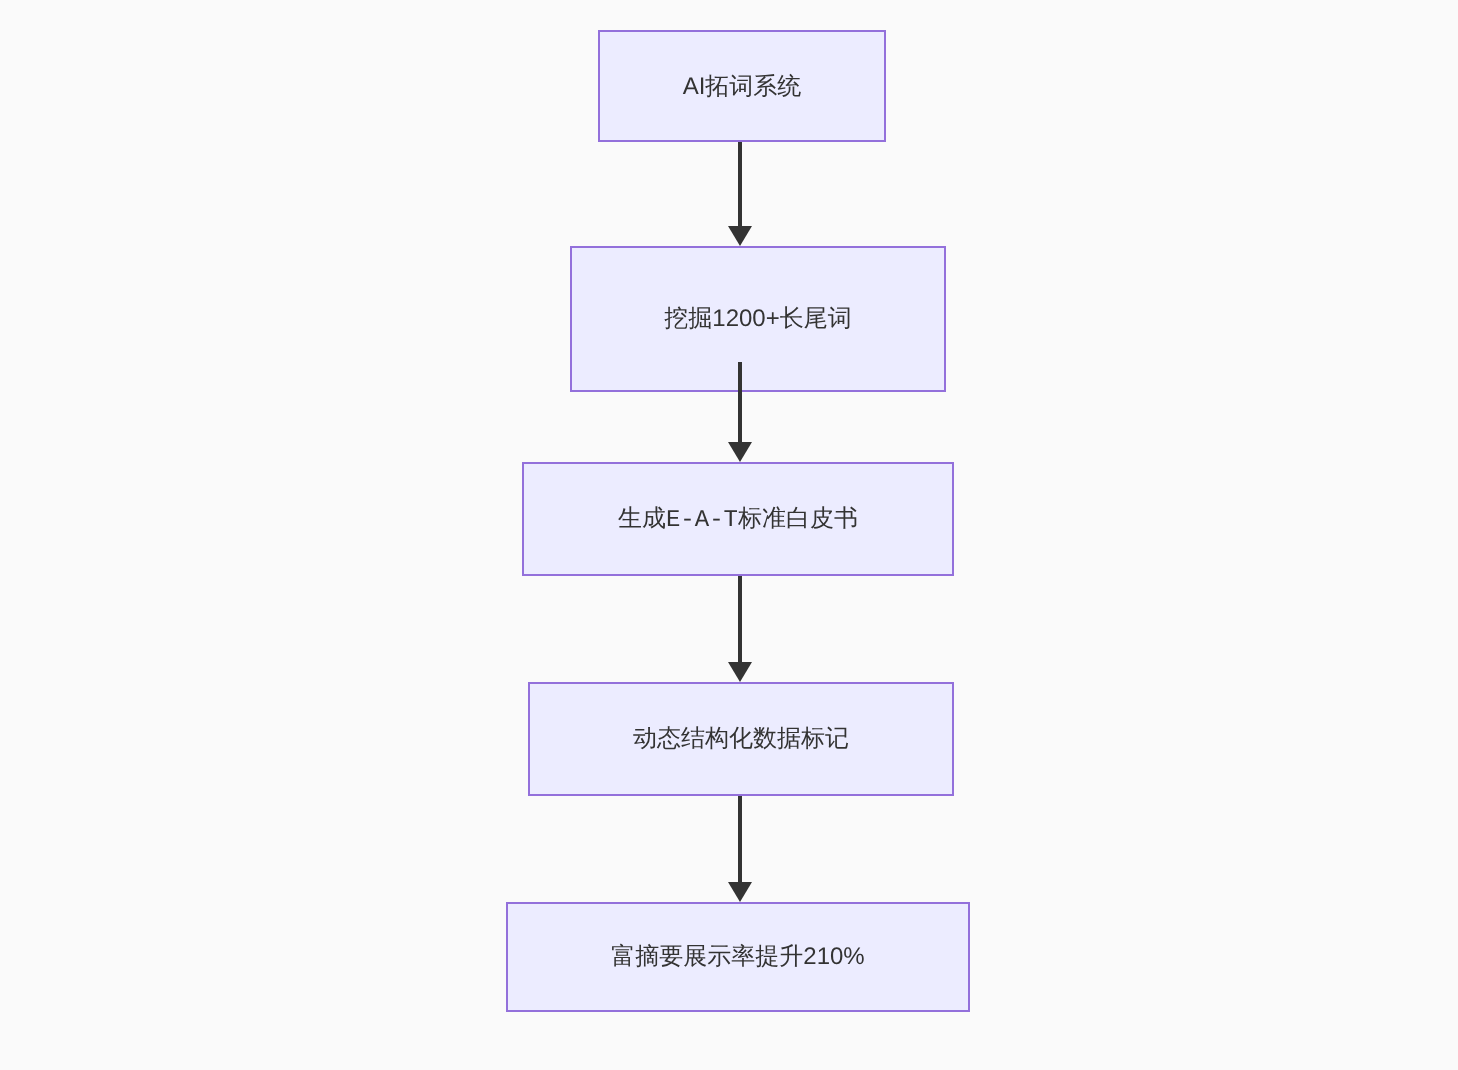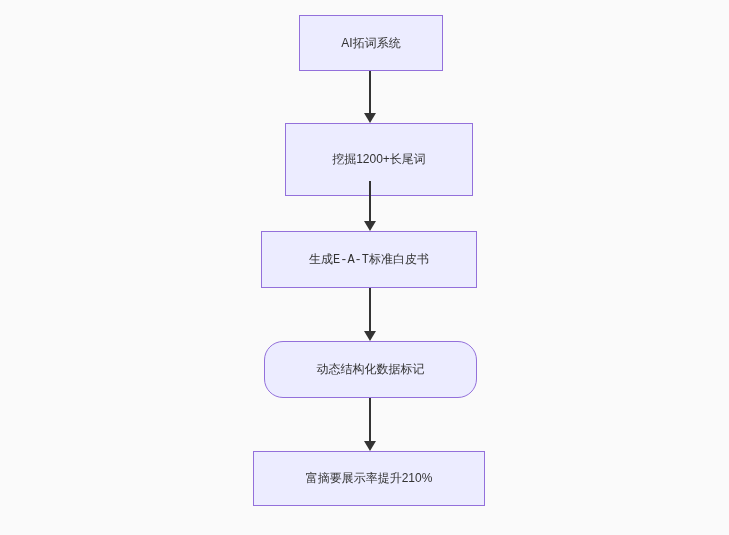--- a/index.html
+++ b/index.html
@@ -77,21 +77,21 @@
 
   <div class="node" style="left:261px; top:231px; width:216px; height:57px;font-family:Liberation Mono, monospace;">
     <span>生成E-A-T标准白皮书</span>
   </div>
 
   <div class="edge" style="left:364px; top:288px; height:53px;">
     <div class="line"></div>
     <div class="head"></div>
   </div>
 
-  <div class="node" style="left:264px; top:341px; width:213px; height:57px;border-radius:19px;">
+  <div class="node" style="left:264px; top:341px; width:213px; height:57px;">
     <span>动态结构化数据标记</span>
   </div>
 
   <div class="edge" style="left:364px; top:398px; height:53px;">
     <div class="line"></div>
     <div class="head"></div>
   </div>
 
   <div class="node" style="left:253px; top:451px; width:232px; height:55px;">
     <span>富摘要展示率提升210%</span>

